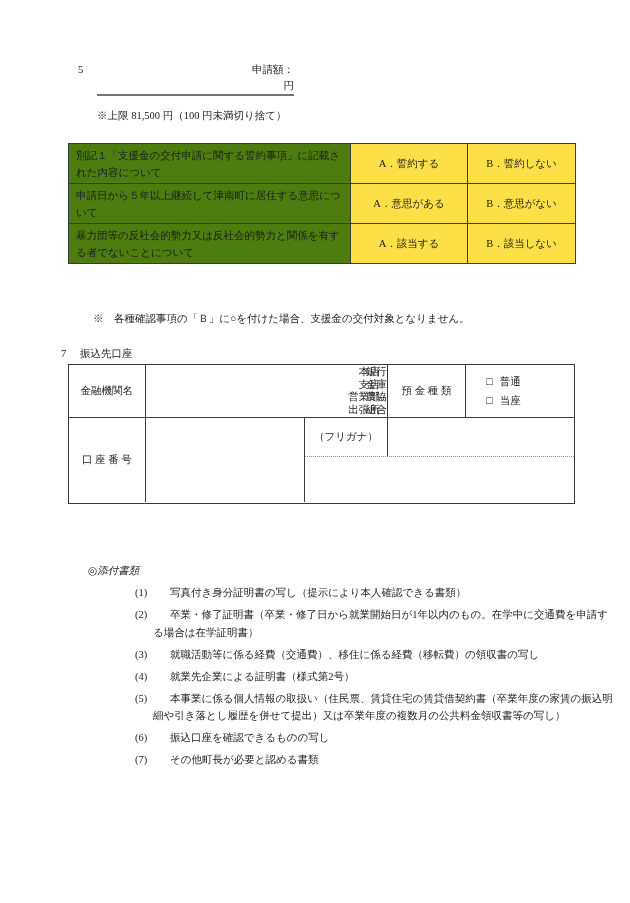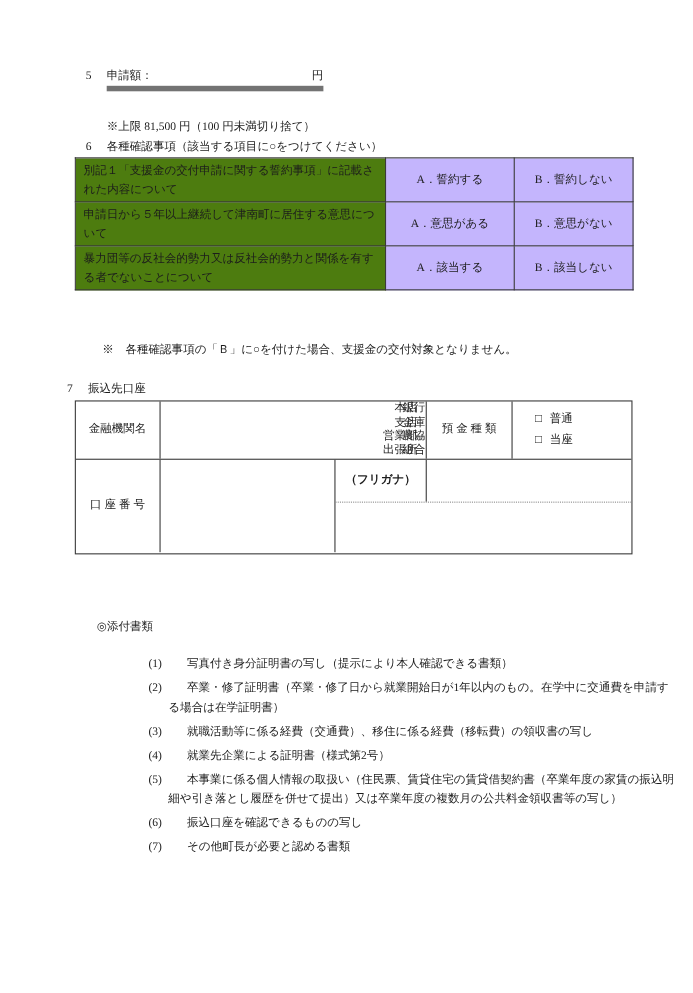--- a/index.html
+++ b/index.html
@@ -10,73 +10,70 @@
     font-family:"Liberation Serif","DejaVu Serif",serif;
     font-size:10.5px; line-height:16px;
   }
   .abs { position:absolute; }
   .num { display:inline-block; }
   .sec-head { white-space:nowrap; }
   .sec-head .num { width:19px; }
 
   
   .amount-line { display:inline-flex; align-items:flex-end;
-    border-bottom:5px solid #737373; width:197px; }
+    border-bottom:2px solid #737373; width:197px;flex-direction:column; }
   .amount-line .blank { flex:1; height:12px; }
 
   
   table.confirm { border-collapse:collapse; table-layout:fixed; width:507px; }
   table.confirm td { border:1px solid #3a3a3a; height:40px; vertical-align:middle; }
   td.item-cell { background:#4d7c0f; padding:2px 7px; line-height:17px; }
-  td.opt-cell { text-align:center; background:#c4b5fd; }
+  td.opt-cell { text-align:center; background:#fde047; }
 
   
   .bank { width:507px; height:140px; border:1px solid #3a3a3a; background:#fff; }
   .brow { display:flex; }
   .brow1 { height:53px; border-bottom:1px solid #3a3a3a; }
   .brow2 { height:84px; }
   .bcell { border-right:1px solid #3a3a3a; display:flex; align-items:center; justify-content:center; }
   .bcell.last { border-right:none; }
   .c-inst  { width:77px; }
   .c-types { width:243px; position:relative; }
   .c-depo  { width:79px;  white-space:nowrap; }
   .c-chk   { width:108px; flex-direction:column; align-items:flex-start; padding-left:20px; gap:3px; }
   .bank-types { position:absolute; left:0; right:0; top:1px; text-align:right; line-height:12.5px; }
   .branch-types { position:absolute; right:7px; top:1px; text-align:right; line-height:12.5px; }
   .c-acct  { width:77px; white-space:nowrap; }
   .c-acctval { width:160px; }
   .c-namegrp { width:270px; display:flex; flex-direction:column; }
   .subrow { display:flex; flex:1; }
-  .subrow.top { height:39px; border-bottom:1px dotted #8a8a8a; flex:none;font-weight:bold; }
+  .subrow.top { height:39px; border-bottom:1px dotted #8a8a8a; flex:none; }
   .sublabel { width:83px; border-right:1px solid #3a3a3a; display:flex; align-items:center; justify-content:center; white-space:nowrap; }
   .subval { flex:1; }
   .chk-row { display:flex; align-items:center; gap:7px; }
 
   
-  .att-title { margin-left:-7px; margin-bottom:16px; }
+  .att-title { margin-left:-7px; margin-bottom:5px;font-style:italic; }
   .att-item { padding-left:18px; line-height:17.5px; margin-bottom:4.5px; width:482px;margin-left:40px; }
   .att-num { display:inline-block; width:35px; margin-left:-18px; }
 </style>
 </head>
 <body>
 
 <div class="page">
 
   <div class="abs sec-head" style="left:78px; top:62px;">
     <span class="num">5</span><span class="amount-line">
         <span>申請額：</span>
         <span class="blank"></span>
         <span>円</span>
       </span>
   </div>
   <div class="abs" style="left:97px; top:84px;margin-top:24px;">※上限 81,500 円（100 円未満切り捨て）</div>
 
-  <div class="abs sec-head" style="left:78px; top:126px;">
-    <span class="num">6</span><span>各種確認事項（該当する項目に○をつけてください）</span>
-  </div>
 
   <table class="confirm abs" style="left:68px; top:143px;">
     <colgroup>
         <col style="width:282px">
         <col style="width:117px">
         <col style="width:108px">
       </colgroup>
     <tbody>
       <tr>
         <td class="item-cell">別記１「支援金の交付申請に関する誓約事項」に記載された内容について</td>

